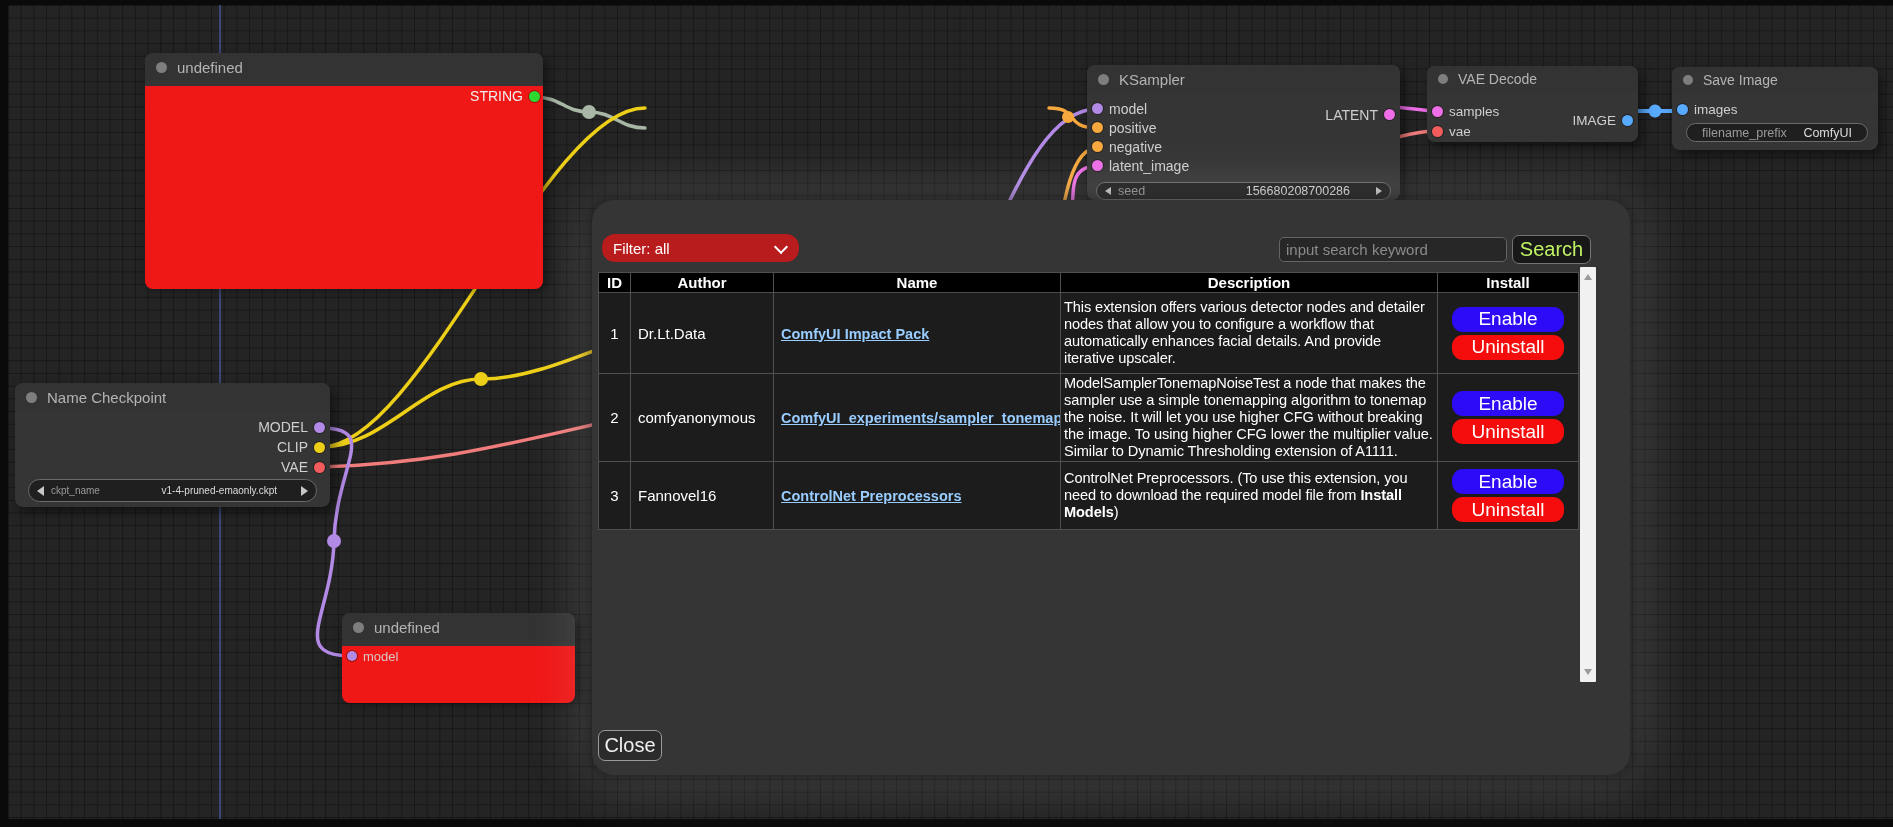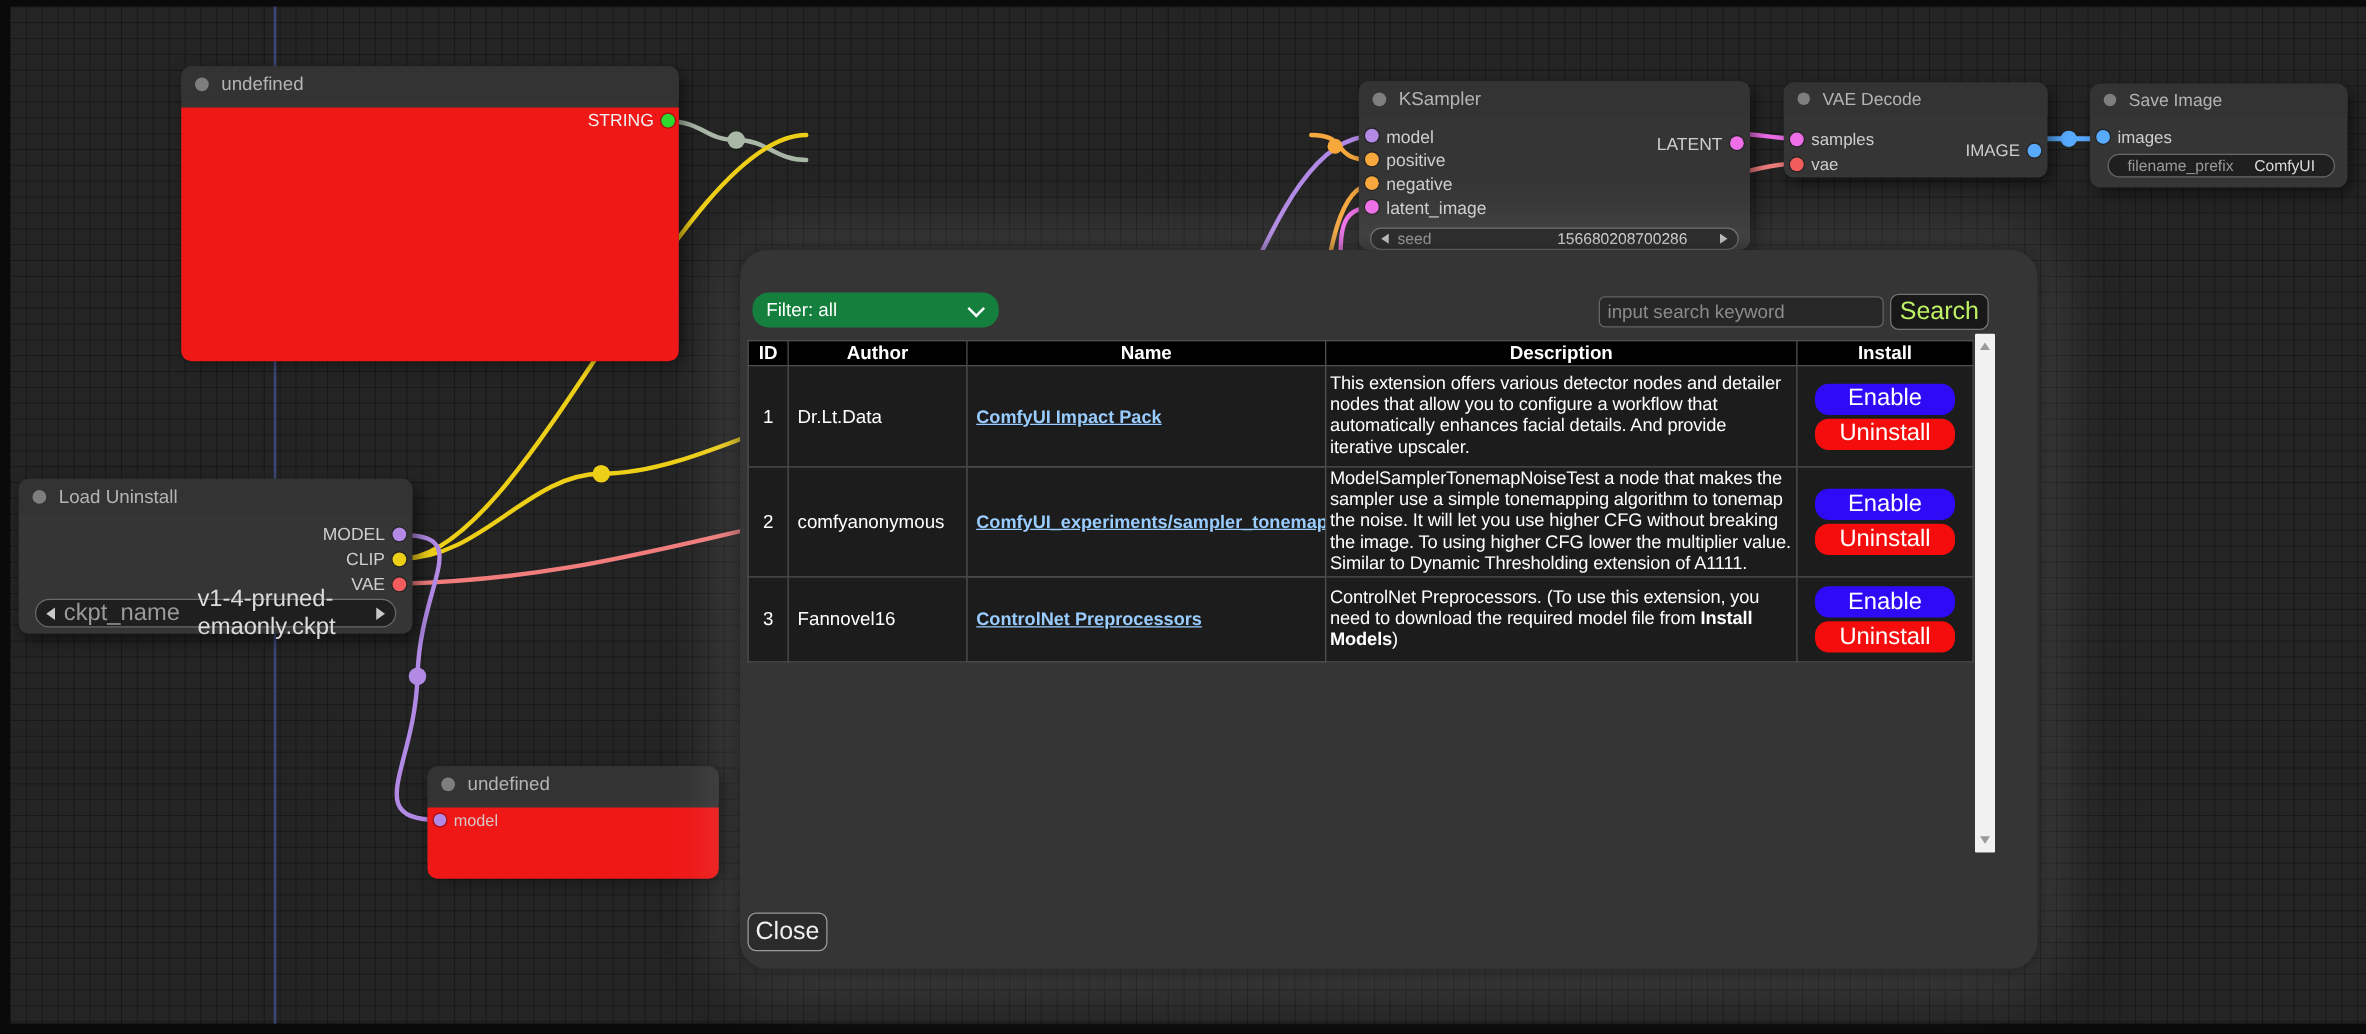--- a/index.html
+++ b/index.html
@@ -23,30 +23,30 @@
   .title-dot{width:11px;height:11px;border-radius:50%;background:#7e7e7e;flex:none;}
   .node-body{position:relative;border-radius:0 0 8px 8px;}
   .node-body.error{background:#f01717;}
   .slot{display:flex;align-items:center;height:20px;gap:6px;padding:0 5px;color:#cfcfcf;}
   .slot.out{position:absolute;right:0;justify-content:flex-end;}
   .slot .dot{width:11px;height:11px;border-radius:50%;flex:none;box-shadow:0 0 0 1px rgba(0,0,0,.35);}
   .c-string{background:#2fd82f;} .c-clip{background:#eecf18;} .c-cond{background:#f7a83d;}
   .c-model{background:#b28ae6;} .c-latent{background:#ee6ee8;} .c-vae{background:#f25c5c;}
   .c-image{background:#58aaff;}
   .widget{position:absolute;background:#1f1f1f;border:1px solid #6a6a6a;border-radius:12px;
-        display:flex;align-items:center;font-size:19px;color:#9a9a9a;padding:0 8px;gap:7px;}
+        display:flex;align-items:center;font-size:10px;color:#9a9a9a;padding:0 8px;gap:7px;}
   .widget .val{color:#dcdcdc;}
   .widget .grow{flex:1;}
   .tri-l{width:0;height:0;border:5px solid transparent;border-left:0;border-right:7px solid #c8c8c8;}
   .tri-r{width:0;height:0;border:5px solid transparent;border-right:0;border-left:7px solid #c8c8c8;}
   
   #dialog{position:absolute;left:592px;top:200px;width:1038px;height:575px;background:#353535;
         border-radius:22px;box-shadow:0 0 18px rgba(0,0,0,.55),0 0 55px 8px rgba(215,215,215,.22);}
   #filter-wrap{position:absolute;left:10px;top:34px;width:197px;height:28px;}
-  #filter-select{width:100%;height:100%;appearance:none;-webkit-appearance:none;background:#15803d;
+  #filter-select{width:100%;height:100%;appearance:none;-webkit-appearance:none;background:#b91c1c;
         color:#fff;border:none;border-radius:13px;padding:0 30px 0 11px;font-size:15px;
         font-family:"Liberation Sans",sans-serif;}
   #filter-chevron{position:absolute;right:13px;top:8px;width:8px;height:8px;
         border-right:2.4px solid #fff;border-bottom:2.4px solid #fff;transform:rotate(45deg);
         pointer-events:none;}
   #search-input{position:absolute;left:687px;top:37px;width:228px;height:25px;background:#272727;
         border:1px solid #646464;border-radius:5px;color:#ddd;font-size:15px;padding:0 6px;
         box-sizing:border-box;font-family:"Liberation Sans",sans-serif;}
   #search-input::placeholder{color:#8b8b8b;}
   #search-btn{position:absolute;left:920px;top:35px;width:79px;height:29px;background:#181818;
@@ -192,21 +192,21 @@
       <div class="slot out" style="top:9px;font-size:13.5px;">
         <span>IMAGE</span>
         <span class="dot c-image"></span>
       </div>
     </div>
   </div>
 
   <div class="node" style="left:15px;top:383px;width:315px;height:124px;">
     <div class="node-title">
       <span class="title-dot"></span>
-      <span>Load Uninstall</span>
+      <span>Name Checkpoint</span>
     </div>
     <div class="node-body" style="height:96px;">
       <div class="slot out" style="position:static;display:flex;justify-content:flex-end;margin-top:6px;">
         <span>MODEL</span>
         <span class="dot c-model"></span>
       </div>
       <div class="slot out" style="position:static;display:flex;justify-content:flex-end;">
         <span>CLIP</span>
         <span class="dot c-clip"></span>
       </div>

